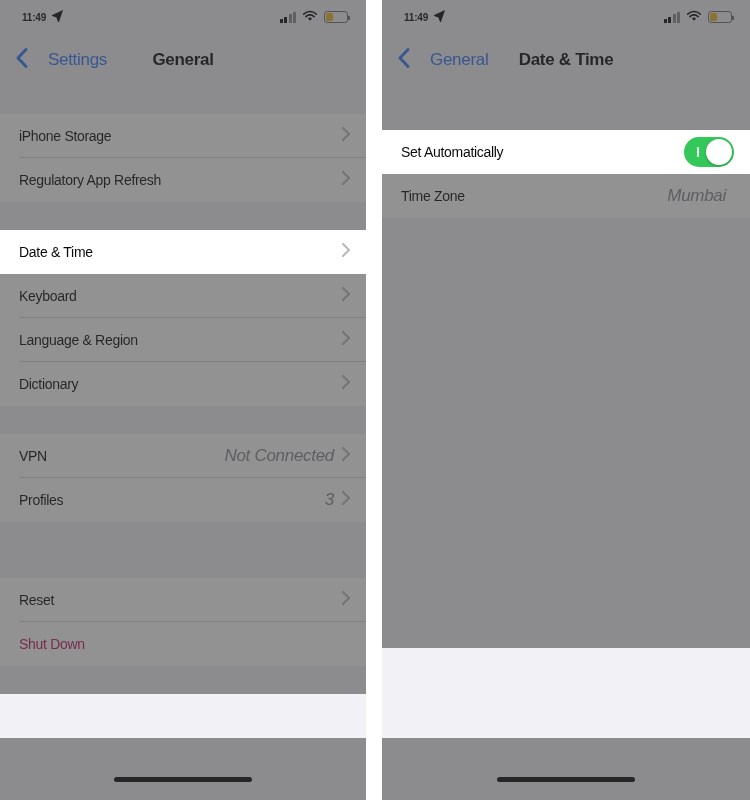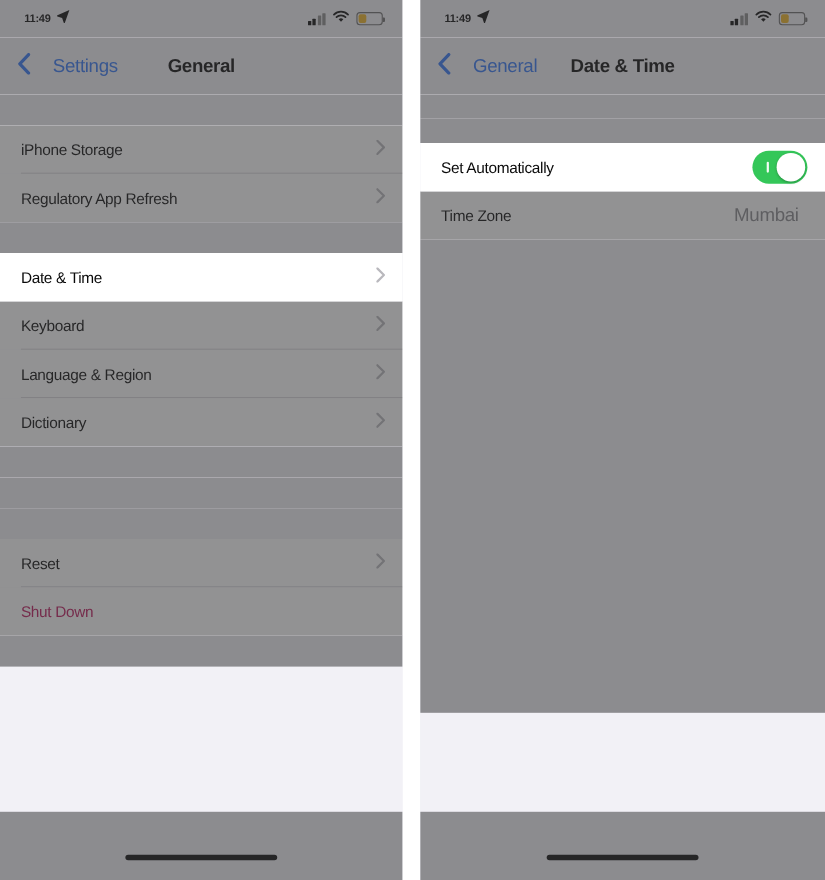--- a/index.html
+++ b/index.html
@@ -59,21 +59,21 @@
   .row {
     position:relative; display:flex; align-items:center;
     height:44px; padding:0 16px 0 19px; background:#ffffff;
   }
   .row .sep {
     position:absolute; left:19px; right:0; bottom:0; height:1px; background:#d6d5da;
   }
   .row:last-child .sep { display:none; }
   .row-label { font-size:14px; color:#0a0a0a; letter-spacing:-0.3px; flex:1; }
   .row-label.blue { color:#be185d; }
-  .row-value { font-size:17px; color:#8a8a8e; letter-spacing:-0.3px; margin-right:8px; }
+  .row-value { font-size:17px; color:#8a8a8e; letter-spacing:-0.3px; margin-right:8px;font-style:italic; }
   .chev { display:block; flex:none; }
 
   
   .toggle { position:relative; width:50px; height:30px; border-radius:15px; flex:none; cursor:pointer; }
   .toggle .knob {
     position:absolute; top:2px; width:26px; height:26px; border-radius:13px;
     background:#ffffff; box-shadow:0 1px 2.5px rgba(0,0,0,.28);
   }
   .toggle.on { background:#34c759; }
   .toggle.on .knob { right:2px; }
@@ -213,20 +213,42 @@
           <span class="chev">
             <svg width="8" height="14" viewBox="0 0 8 14">
                 <path d="M1 1l6 6-6 6" fill="none" stroke="#b9b8bd" stroke-width="2" stroke-linecap="round" stroke-linejoin="round"></path>
               </svg>
           </span>
 
         </div>
       </div>
 
       <div class="gap dim"></div>
+      <div class="list dim">
+        <div class="row">
+          <span class="row-label">VPN</span>
+          <span class="row-value">Not Connected</span>
+          <span class="chev">
+            <svg width="8" height="14" viewBox="0 0 8 14">
+                <path d="M1 1l6 6-6 6" fill="none" stroke="#b9b8bd" stroke-width="2" stroke-linecap="round" stroke-linejoin="round"></path>
+              </svg>
+          </span>
+          <span class="sep"></span>
+        </div>
+        <div class="row">
+          <span class="row-label">Profiles</span>
+          <span class="row-value">3</span>
+          <span class="chev">
+            <svg width="8" height="14" viewBox="0 0 8 14">
+                <path d="M1 1l6 6-6 6" fill="none" stroke="#b9b8bd" stroke-width="2" stroke-linecap="round" stroke-linejoin="round"></path>
+              </svg>
+          </span>
+
+        </div>
+      </div>
 
       <div class="gap dim"></div>
 
       <div class="gap dim"></div>
       <div class="list dim">
         <div class="row">
           <span class="row-label">Reset</span>
           <span class="chev">
             <svg width="8" height="14" viewBox="0 0 8 14">
                 <path d="M1 1l6 6-6 6" fill="none" stroke="#b9b8bd" stroke-width="2" stroke-linecap="round" stroke-linejoin="round"></path>

